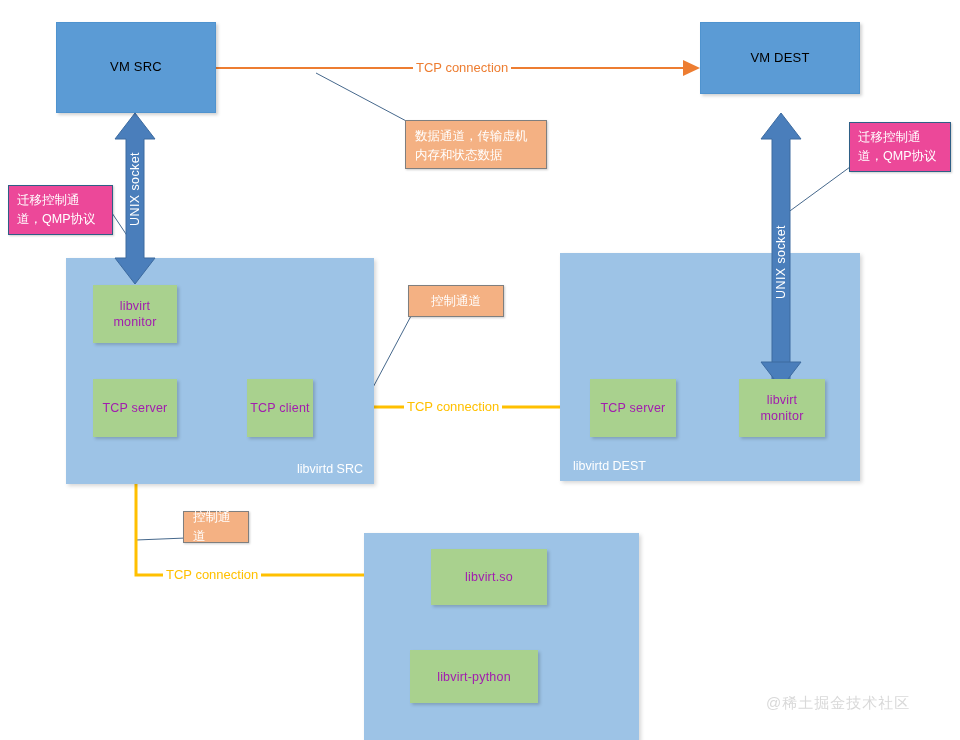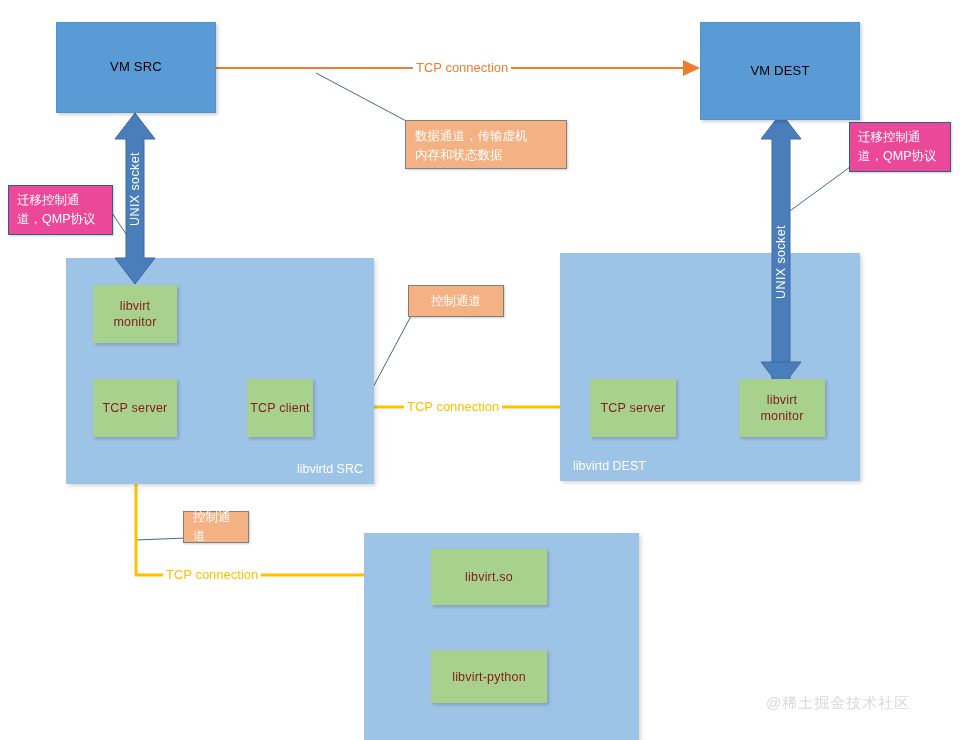--- a/index.html
+++ b/index.html
@@ -45,21 +45,21 @@
     color:#ffffff;
     font-size:12.5px;
     white-space:nowrap;
   }
   .container-label.left{left:12px;right:auto;}
   
   .green{
     background:#a9d18e;
     border:1px solid #a9d18e;
     font-size:12.5px;
-    color:#7f1d1d;
+    color:#a21caf;
   }
   
   .note-orange{
     position:absolute;
     box-sizing:border-box;
     background:#f4b183;
     border:1px solid #7f7f7f;
     color:#ffffff;
     font-size:12.5px;
     line-height:1.5;
@@ -179,21 +179,21 @@
   </div>
 
   <div class="container" style="left:364px;top:533px;width:275px;height:229px;">
     <span class="container-label left">nova</span>
   </div>
 
   <div class="node vm" style="left:56px;top:22px;width:160px;height:91px;">
     <span>VM SRC</span>
   </div>
 
-  <div class="node vm" style="left:700px;top:22px;width:160px;height:98px;">
+  <div class="node vm" style="left:700px;top:22px;width:160px;height:72px;">
     <span>VM DEST</span>
   </div>
 
   <div class="node green" style="left:93px;top:285px;width:84px;height:58px;flex-direction:column;">
     <span>libvirt</span>
     <span>monitor</span>
   </div>
 
   <div class="node green" style="left:93px;top:379px;width:84px;height:58px;">
     <span>TCP server</span>
@@ -209,35 +209,35 @@
 
   <div class="node green" style="left:739px;top:379px;width:86px;height:58px;flex-direction:column;">
     <span>libvirt</span>
     <span>monitor</span>
   </div>
 
   <div class="node green" style="left:431px;top:549px;width:116px;height:56px;">
     <span>libvirt.so</span>
   </div>
 
-  <div class="node green" style="left:431px;top:650px;width:116px;height:53px;">
+  <div class="node green" style="left:410px;top:650px;width:128px;height:53px;">
     <span>libvirt-python</span>
   </div>
 
   <div class="vtext" style="left:128px;top:152px;">UNIX socket</div>
 
   <div class="vtext" style="left:774px;top:225px;">UNIX socket</div>
 
   <div class="edge-label orange" style="left:413px;top:60px;">TCP connection</div>
 
   <div class="edge-label yellow" style="left:404px;top:399px;">TCP connection</div>
 
   <div class="edge-label yellow" style="left:163px;top:567px;">TCP connection</div>
 
-  <div class="note-orange" style="left:405px;top:120px;width:162px;height:49px;">
+  <div class="note-orange" style="left:405px;top:120px;width:142px;height:49px;">
     <div>数据通道，传输虚机</div>
     <div>内存和状态数据</div>
   </div>
 
   <div class="note-blue" style="left:8px;top:185px;width:105px;height:50px;">
     <div>迁移控制通</div>
     <div>道，QMP协议</div>
   </div>
 
   <div class="note-blue" style="left:849px;top:122px;width:102px;height:50px;">

